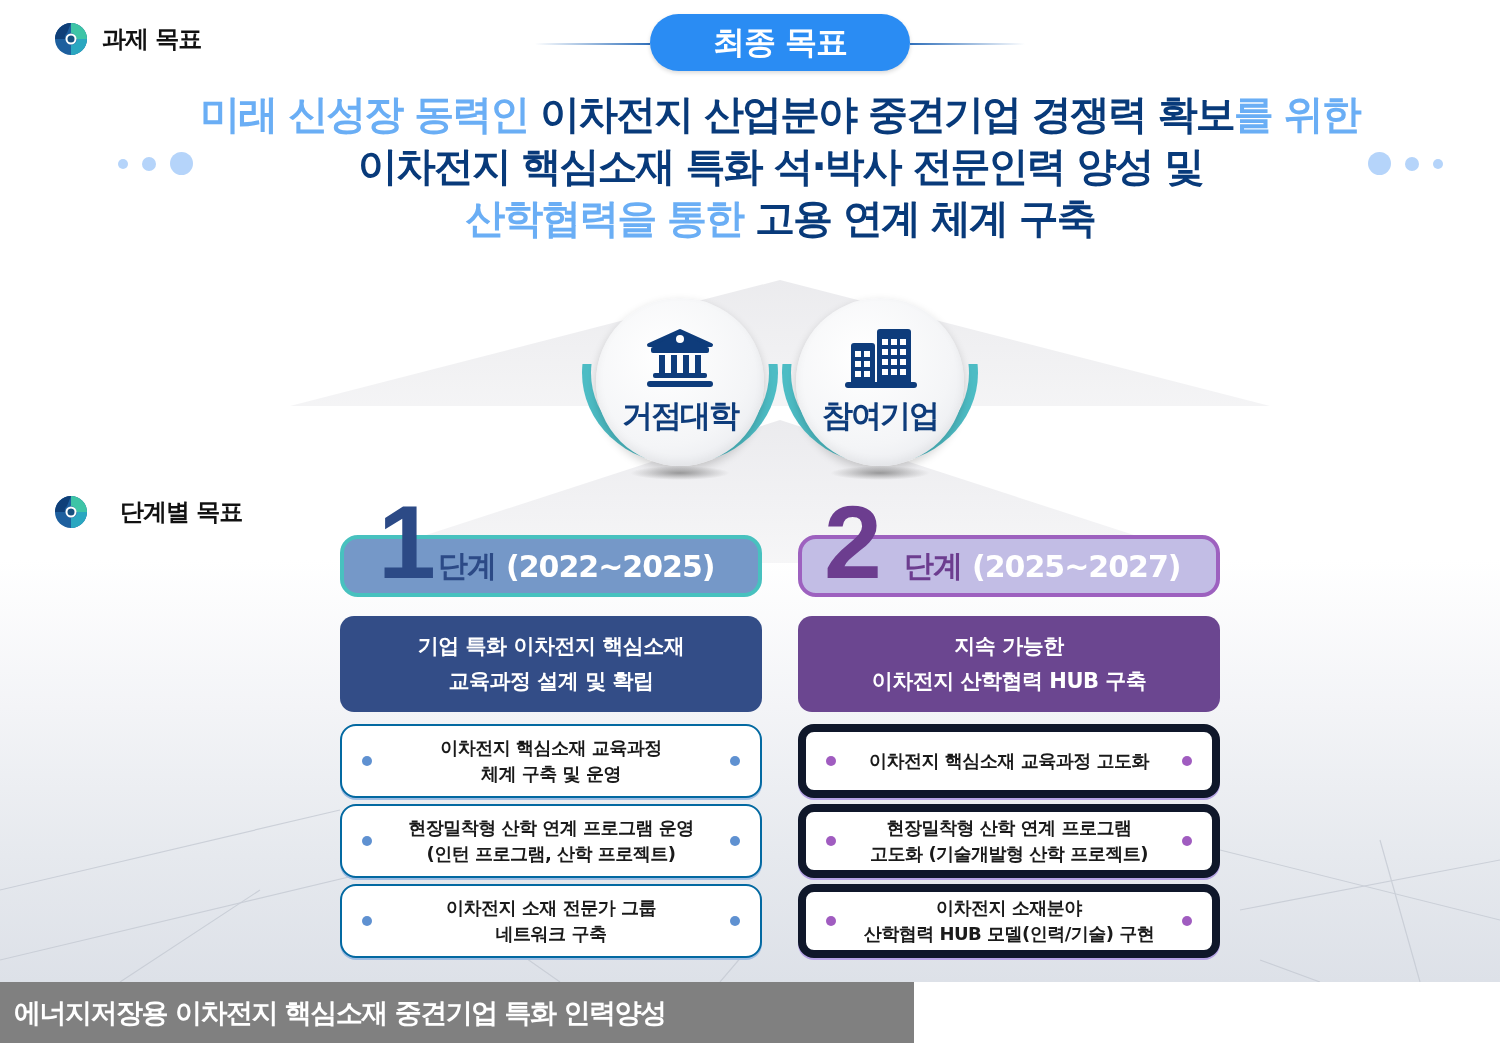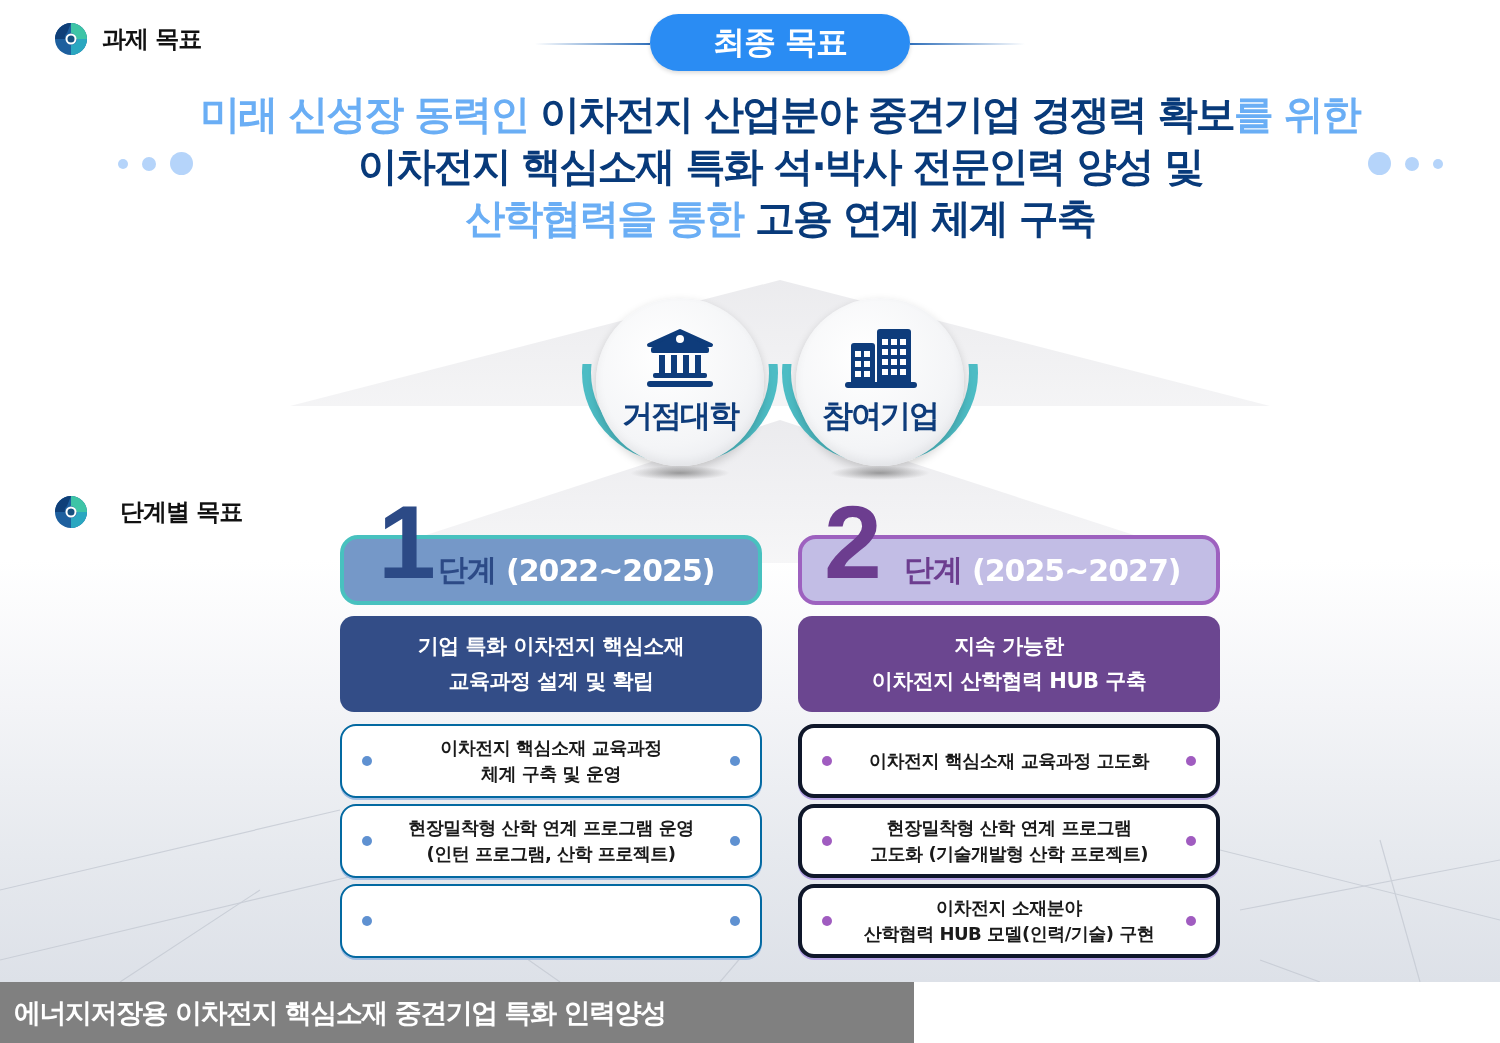--- a/index.html
+++ b/index.html
@@ -83,21 +83,21 @@
   .phase { position: absolute; top: 500px; width: 422px; }
   #phase-1 { left: 340px; }
   #phase-2 { left: 798px; }
   .phase-big-num {
     position: absolute; left: 38px; top: -8px; font-size: 104px; font-weight: bold;
     line-height: 100px; letter-spacing: -4px; z-index: 2; font-family: "Liberation Sans", sans-serif;
   }
   #phase-1 .phase-big-num { color: #2c4a86; }
   #phase-2 .phase-big-num { color: #6c3d8f; left: 26px; }
   .phase-title {
-    position: absolute; left: 0; top: 35px; width: 422px; height: 70px; border-radius: 18px;
+    position: absolute; left: 0; top: 35px; width: 422px; height: 62px; border-radius: 18px;
     display: flex; align-items: center; padding-left: 94px;
     font-size: 30px; font-weight: bold; letter-spacing: -1px;
   }
   #phase-1 .phase-title { background: #7598c8; border: 4px solid #48c1bf; }
   #phase-2 .phase-title { background: #c2bde5; border: 4px solid #9d61bf; padding-left: 102px; }
   .phase-title .step { margin-right: 10px; }
   #phase-1 .phase-title .step { color: #2c4a86; }
   #phase-2 .phase-title .step { color: #6c3d8f; }
   .phase-title .years { color: #ffffff; }
 
@@ -110,21 +110,21 @@
   #phase-2 .phase-goal { background: #6b4690; }
 
   .phase-items { position: absolute; left: 0; top: 224px; width: 422px; }
   .phase-item {
     position: relative; width: 422px; height: 74px; margin-bottom: 6px; border-radius: 16px;
     background: #ffffff; display: flex; align-items: center; justify-content: center;
     text-align: center; font-size: 18px; font-weight: bold; color: #1a1a1a; line-height: 26px;
     letter-spacing: -0.5px;
   }
   #phase-1 .phase-item { border: 2px solid #0369a1; box-shadow: 0 2px 0 #9dbbe2; }
-  #phase-2 .phase-item { border: 4px solid #0f172a; box-shadow: 0 2px 0 #b5a2e4; }
+  #phase-2 .phase-item { border: 8px solid #0f172a; box-shadow: 0 2px 0 #b5a2e4; }
   .phase-item .bullet { position: absolute; top: 50%; width: 10px; height: 10px; border-radius: 50%; margin-top: -5px; }
   .phase-item .bullet.l { left: 20px; }
   .phase-item .bullet.r { right: 20px; }
   #phase-1 .bullet { background: #5f91d1; }
   #phase-2 .bullet { background: #a05cc0; }
   .phase-item .text { display: flex; flex-direction: column; }
 
   
   .footer {
     position: absolute; left: 0; top: 982px; width: 914px; height: 61px; background: #808080;
@@ -279,20 +279,24 @@
     <div class="phase-item">
       <span class="bullet l"></span>
       <div class="text">
         <span>현장밀착형 산학 연계 프로그램 운영</span>
         <span>(인턴 프로그램, 산학 프로젝트)</span>
       </div>
       <span class="bullet r"></span>
     </div>
     <div class="phase-item">
       <span class="bullet l"></span>
+      <div class="text">
+        <span>이차전지 소재 전문가 그룹</span>
+        <span>네트워크 구축</span>
+      </div>
       <span class="bullet r"></span>
     </div>
   </div>
 </div>
 
 <div class="phase" id="phase-2">
   <div class="phase-title">
     <span class="step">단계</span>
     <span class="years">(2025~2027)</span>
   </div>

